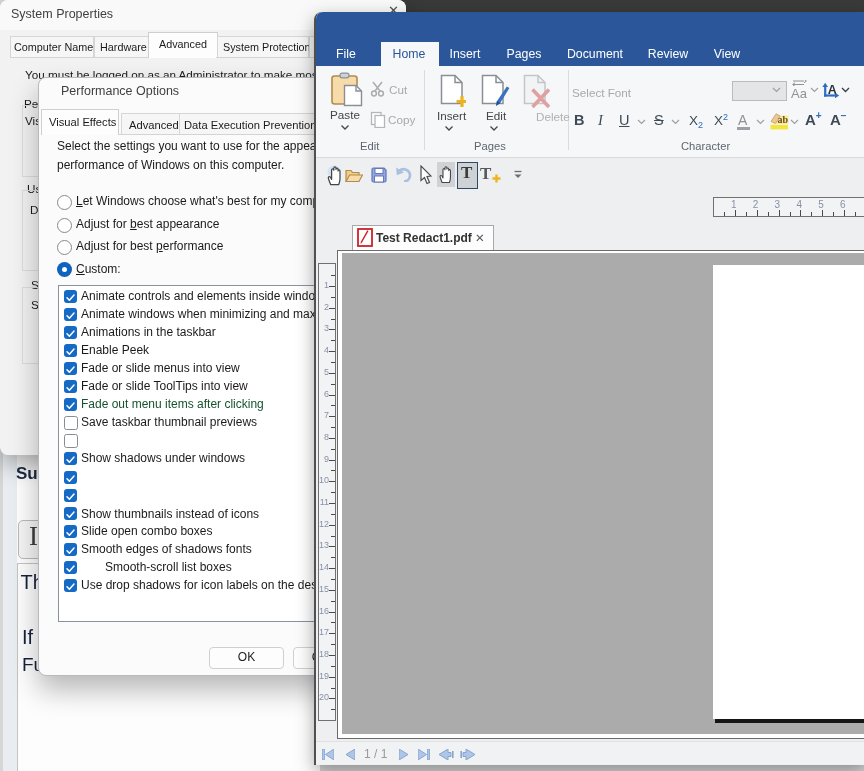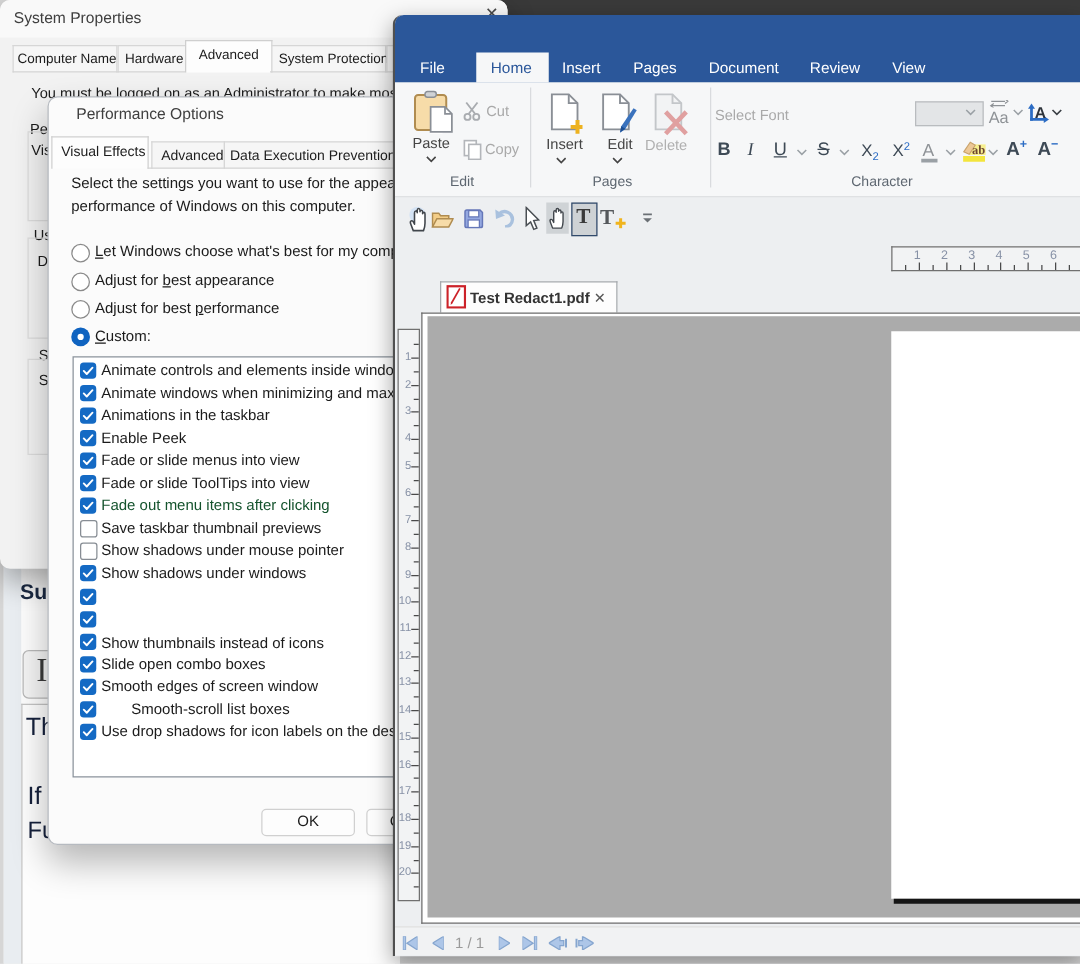--- a/index.html
+++ b/index.html
@@ -105,21 +105,20 @@
           <path d="M3 6.7 L5.4 9.2 L10 4.1" stroke="#fff" stroke-width="1.5" fill="none" stroke-linecap="round" stroke-linejoin="round"></path>
         </svg></div>
       <div class="abs nw" style="left:22px;top:93.0px;font-size:12px;color:#1b1b1b;">Fade or slide ToolTips into view</div>
   <div class="abs" style="left:5px;top:112.1px;width:13px;height:13px;background:#146ac4;border-radius:3px;"><svg width="13" height="13" viewBox="0 0 13 13">
           <path d="M3 6.7 L5.4 9.2 L10 4.1" stroke="#fff" stroke-width="1.5" fill="none" stroke-linecap="round" stroke-linejoin="round"></path>
         </svg></div>
       <div class="abs nw" style="left:22px;top:111.1px;font-size:12px;color:#14532d;">Fade out menu items after clicking</div>
   <div class="abs" style="left:5px;top:130.2px;width:12px;height:12px;background:#fff;border:1px solid #878d94;border-radius:2.5px;"></div>
       <div class="abs nw" style="left:22px;top:129.2px;font-size:12px;color:#1b1b1b;">Save taskbar thumbnail previews</div>
   <div class="abs" style="left:5px;top:148.3px;width:12px;height:12px;background:#fff;border:1px solid #878d94;border-radius:2.5px;"></div>
-      <div class="abs nw" style="left:22px;top:147.3px;font-size:12px;color:#1b1b1b;">Show shadows under mouse pointer</div>
   <div class="abs" style="left:5px;top:166.4px;width:13px;height:13px;background:#146ac4;border-radius:3px;"><svg width="13" height="13" viewBox="0 0 13 13">
           <path d="M3 6.7 L5.4 9.2 L10 4.1" stroke="#fff" stroke-width="1.5" fill="none" stroke-linecap="round" stroke-linejoin="round"></path>
         </svg></div>
       <div class="abs nw" style="left:22px;top:165.4px;font-size:12px;color:#1b1b1b;">Show shadows under windows</div>
   <div class="abs" style="left:5px;top:184.5px;width:13px;height:13px;background:#146ac4;border-radius:3px;"><svg width="13" height="13" viewBox="0 0 13 13">
           <path d="M3 6.7 L5.4 9.2 L10 4.1" stroke="#fff" stroke-width="1.5" fill="none" stroke-linecap="round" stroke-linejoin="round"></path>
         </svg></div>
       <div class="abs nw" style="left:22px;top:183.5px;font-size:12px;color:#1b1b1b;margin-top:37px;">Show thumbnails instead of icons</div>
   <div class="abs" style="left:5px;top:202.6px;width:13px;height:13px;background:#146ac4;border-radius:3px;"><svg width="13" height="13" viewBox="0 0 13 13">
           <path d="M3 6.7 L5.4 9.2 L10 4.1" stroke="#fff" stroke-width="1.5" fill="none" stroke-linecap="round" stroke-linejoin="round"></path>
@@ -127,21 +126,21 @@
   <div class="abs" style="left:5px;top:220.7px;width:13px;height:13px;background:#146ac4;border-radius:3px;"><svg width="13" height="13" viewBox="0 0 13 13">
           <path d="M3 6.7 L5.4 9.2 L10 4.1" stroke="#fff" stroke-width="1.5" fill="none" stroke-linecap="round" stroke-linejoin="round"></path>
         </svg></div>
   <div class="abs" style="left:5px;top:238.8px;width:13px;height:13px;background:#146ac4;border-radius:3px;"><svg width="13" height="13" viewBox="0 0 13 13">
           <path d="M3 6.7 L5.4 9.2 L10 4.1" stroke="#fff" stroke-width="1.5" fill="none" stroke-linecap="round" stroke-linejoin="round"></path>
         </svg></div>
       <div class="abs nw" style="left:22px;top:237.8px;font-size:12px;color:#1b1b1b;">Slide open combo boxes</div>
   <div class="abs" style="left:5px;top:256.9px;width:13px;height:13px;background:#146ac4;border-radius:3px;"><svg width="13" height="13" viewBox="0 0 13 13">
           <path d="M3 6.7 L5.4 9.2 L10 4.1" stroke="#fff" stroke-width="1.5" fill="none" stroke-linecap="round" stroke-linejoin="round"></path>
         </svg></div>
-      <div class="abs nw" style="left:22px;top:255.9px;font-size:12px;color:#1b1b1b;">Smooth edges of screen window</div>
+      <div class="abs nw" style="left:22px;top:255.9px;font-size:12px;color:#1b1b1b;">Smooth edges of shadows fonts</div>
   <div class="abs" style="left:5px;top:275.0px;width:13px;height:13px;background:#146ac4;border-radius:3px;"><svg width="13" height="13" viewBox="0 0 13 13">
           <path d="M3 6.7 L5.4 9.2 L10 4.1" stroke="#fff" stroke-width="1.5" fill="none" stroke-linecap="round" stroke-linejoin="round"></path>
         </svg></div>
       <div class="abs nw" style="left:22px;top:274.0px;font-size:12px;color:#1b1b1b;margin-left:24px;">Smooth-scroll list boxes</div>
   <div class="abs" style="left:5px;top:293.1px;width:13px;height:13px;background:#146ac4;border-radius:3px;"><svg width="13" height="13" viewBox="0 0 13 13">
           <path d="M3 6.7 L5.4 9.2 L10 4.1" stroke="#fff" stroke-width="1.5" fill="none" stroke-linecap="round" stroke-linejoin="round"></path>
         </svg></div>
       <div class="abs nw" style="left:22px;top:292.1px;font-size:12px;color:#1b1b1b;">Use drop shadows for icon labels on the desktop</div>
   </div>
 
@@ -208,21 +207,21 @@
   </svg>
   <div class="abs nw" style="left:170px;top:97px;font-size:11.7px;color:#454545;">Edit</div>
   <svg class="abs" style="left:173px;top:113px;" width="10" height="7" viewBox="0 0 10 7">
       <path d="M1.5 1.5 L5 5 L8.5 1.5" stroke="#454545" stroke-width="1.3" fill="none"></path>
     </svg>
   <svg class="abs" style="left:207px;top:62px;" width="30" height="36" viewBox="0 0 30 36">
     <path d="M1.5 1.5 h13.5 l7 7 v21 h-20.5 z" fill="#f2f3f4" stroke="#c3c6c9" stroke-width="1.5"></path>
     <path d="M15 1.5 v7 h7" fill="none" stroke="#c3c6c9" stroke-width="1.5"></path>
     <path d="M9.5 15.5 L26 33 M26 15.5 L9.5 33" stroke="#e0a0a0" stroke-width="3.6"></path>
   </svg>
-  <div class="abs nw" style="left:200px;top:98px;font-size:11.7px;color:#b0b0b0;">Delete</div>
+  <div class="abs nw" style="left:220px;top:98px;font-size:11.7px;color:#b0b0b0;">Delete</div>
 
   <div class="abs nw" style="left:256px;top:74px;font-size:11.7px;color:#a9a9a9;">Select Font</div>
   <div class="abs" style="left:416px;top:69px;width:53px;height:18px;background:#e3e5e7;border:1px solid #b9bcbf;"></div>
   <svg class="abs" style="left:456px;top:75px;" width="9" height="6" viewBox="0 0 9 6">
       <path d="M1 1 L4.5 4.5 L8 1" stroke="#9aa0a5" stroke-width="1.2" fill="none"></path>
     </svg>
   <div class="abs nw" style="left:475px;top:74px;font-size:13px;color:#8e9296;">Aa</div>
   <svg class="abs" style="left:475px;top:68px;" width="16" height="6" viewBox="0 0 16 6">
       <path d="M2 1 h11 M2 4.5 h11 M13 -0.8 l2.4 1.8 -2.4 1.8 M4 2.7 l-2.4 1.8 2.4 1.8" stroke="#8e9296" stroke-width="1" fill="none"></path>
     </svg>

